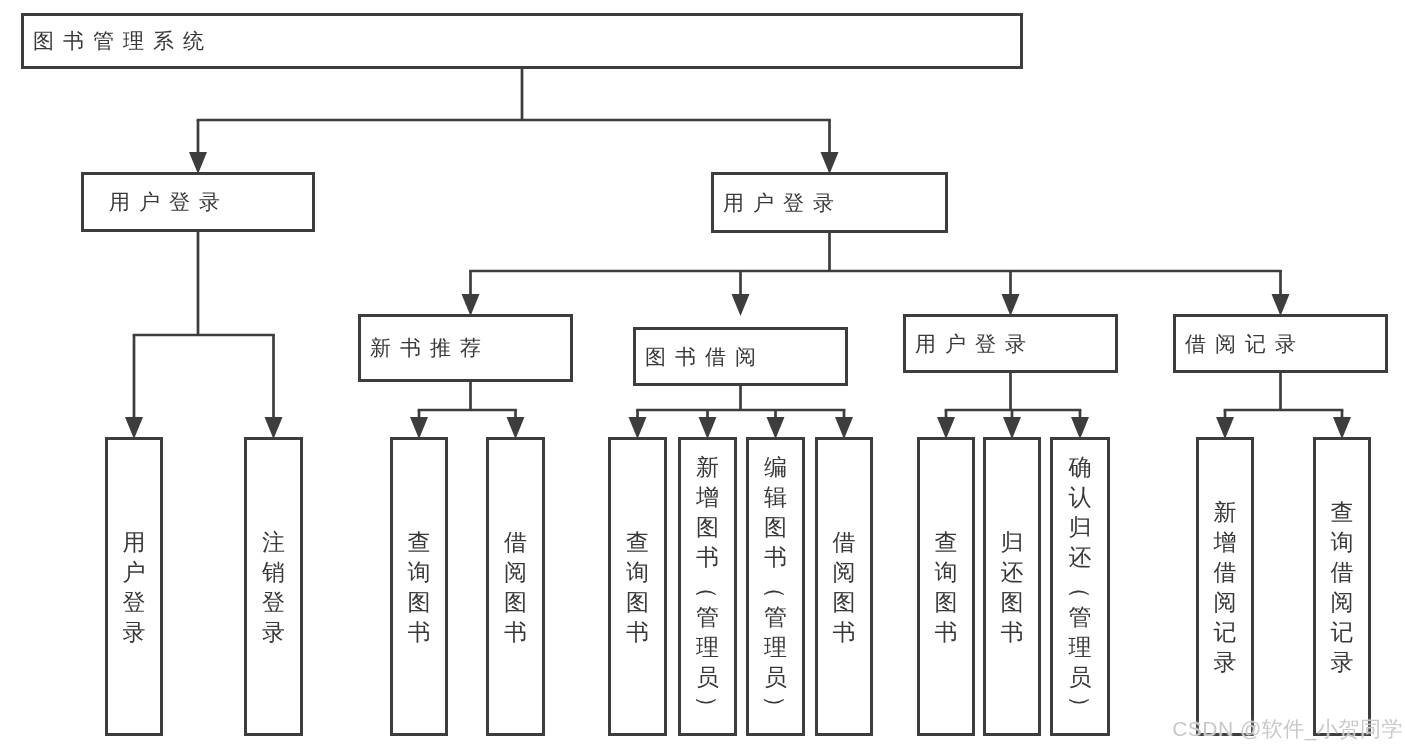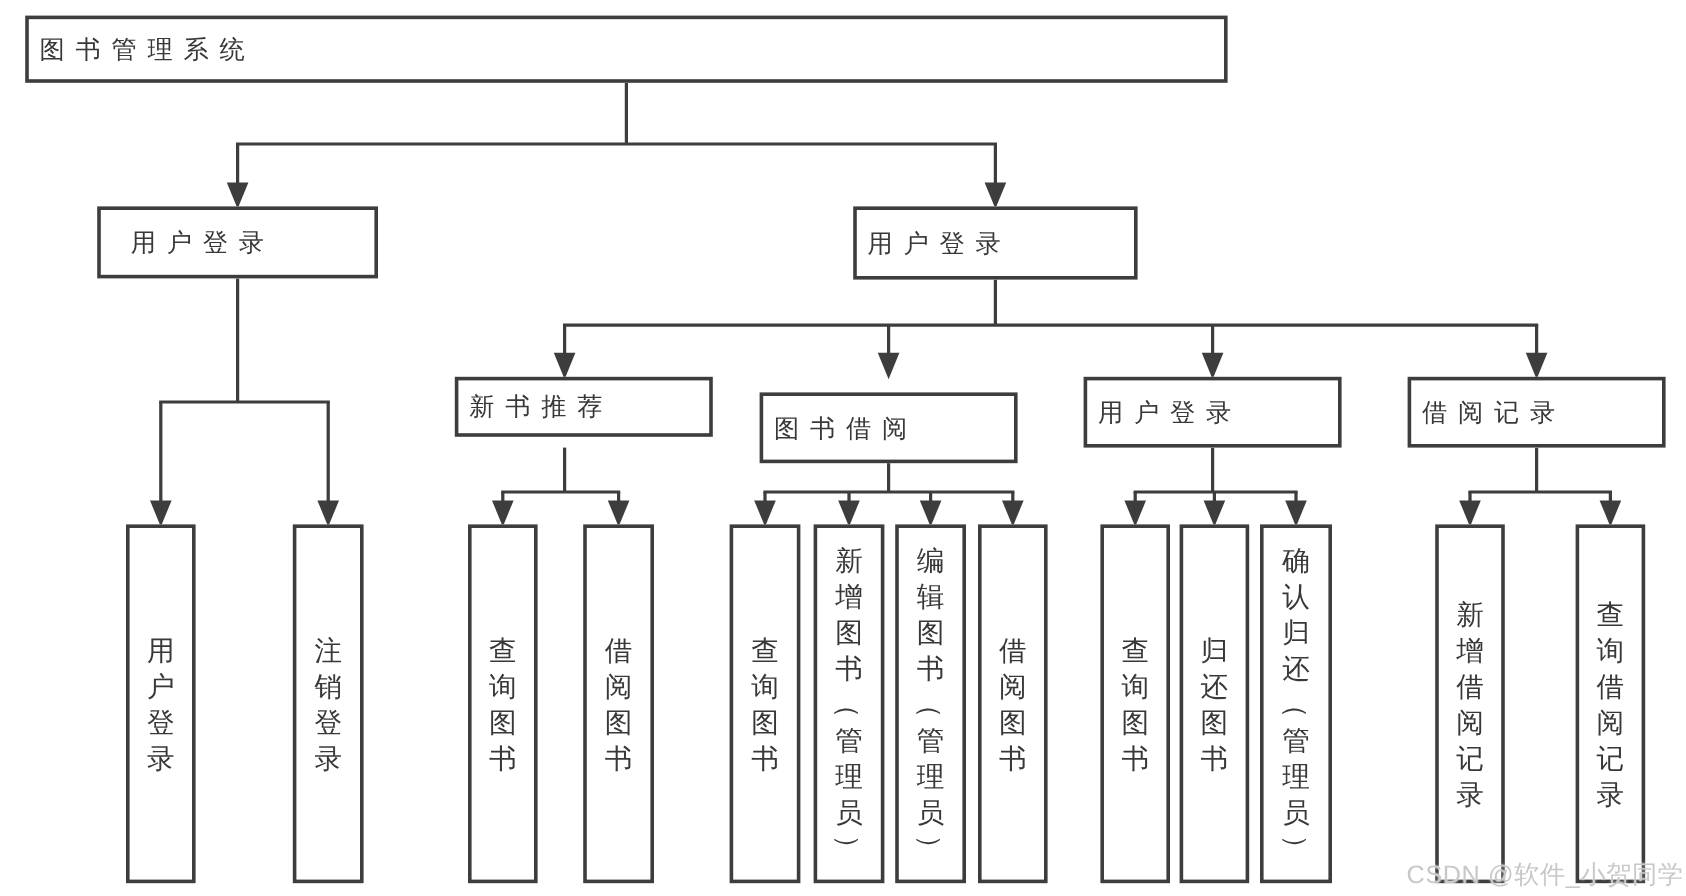--- a/index.html
+++ b/index.html
@@ -95,21 +95,21 @@
   <div id="nodes-layer">
       <div class="node h" style="left: 21px; top: 13px; width: 1002px; height: 56px;">
         <div class="label">图书管理系统</div>
       </div>
       <div class="node h" style="left: 81px; top: 172px; width: 234px; height: 60px; padding-left: 16px;">
         <div class="label">用户登录</div>
       </div>
       <div class="node h" style="left: 711px; top: 172px; width: 237px; height: 61px;">
         <div class="label">用户登录</div>
       </div>
-      <div class="node h" style="left: 379px; top: 314px; width: 215px; height: 50px;">
+      <div class="node h" style="left: 358px; top: 314px; width: 215px; height: 68px;">
         <div class="label">新书推荐</div>
       </div>
       <div class="node h" style="left: 633px; top: 327px; width: 215px; height: 59px;">
         <div class="label">图书借阅</div>
       </div>
       <div class="node h" style="left: 903px; top: 314px; width: 215px; height: 59px;">
         <div class="label">用户登录</div>
       </div>
       <div class="node h" style="left: 1173px; top: 314px; width: 215px; height: 59px; font-family: Liberation Serif, serif;">
         <div class="label">借阅记录</div>

